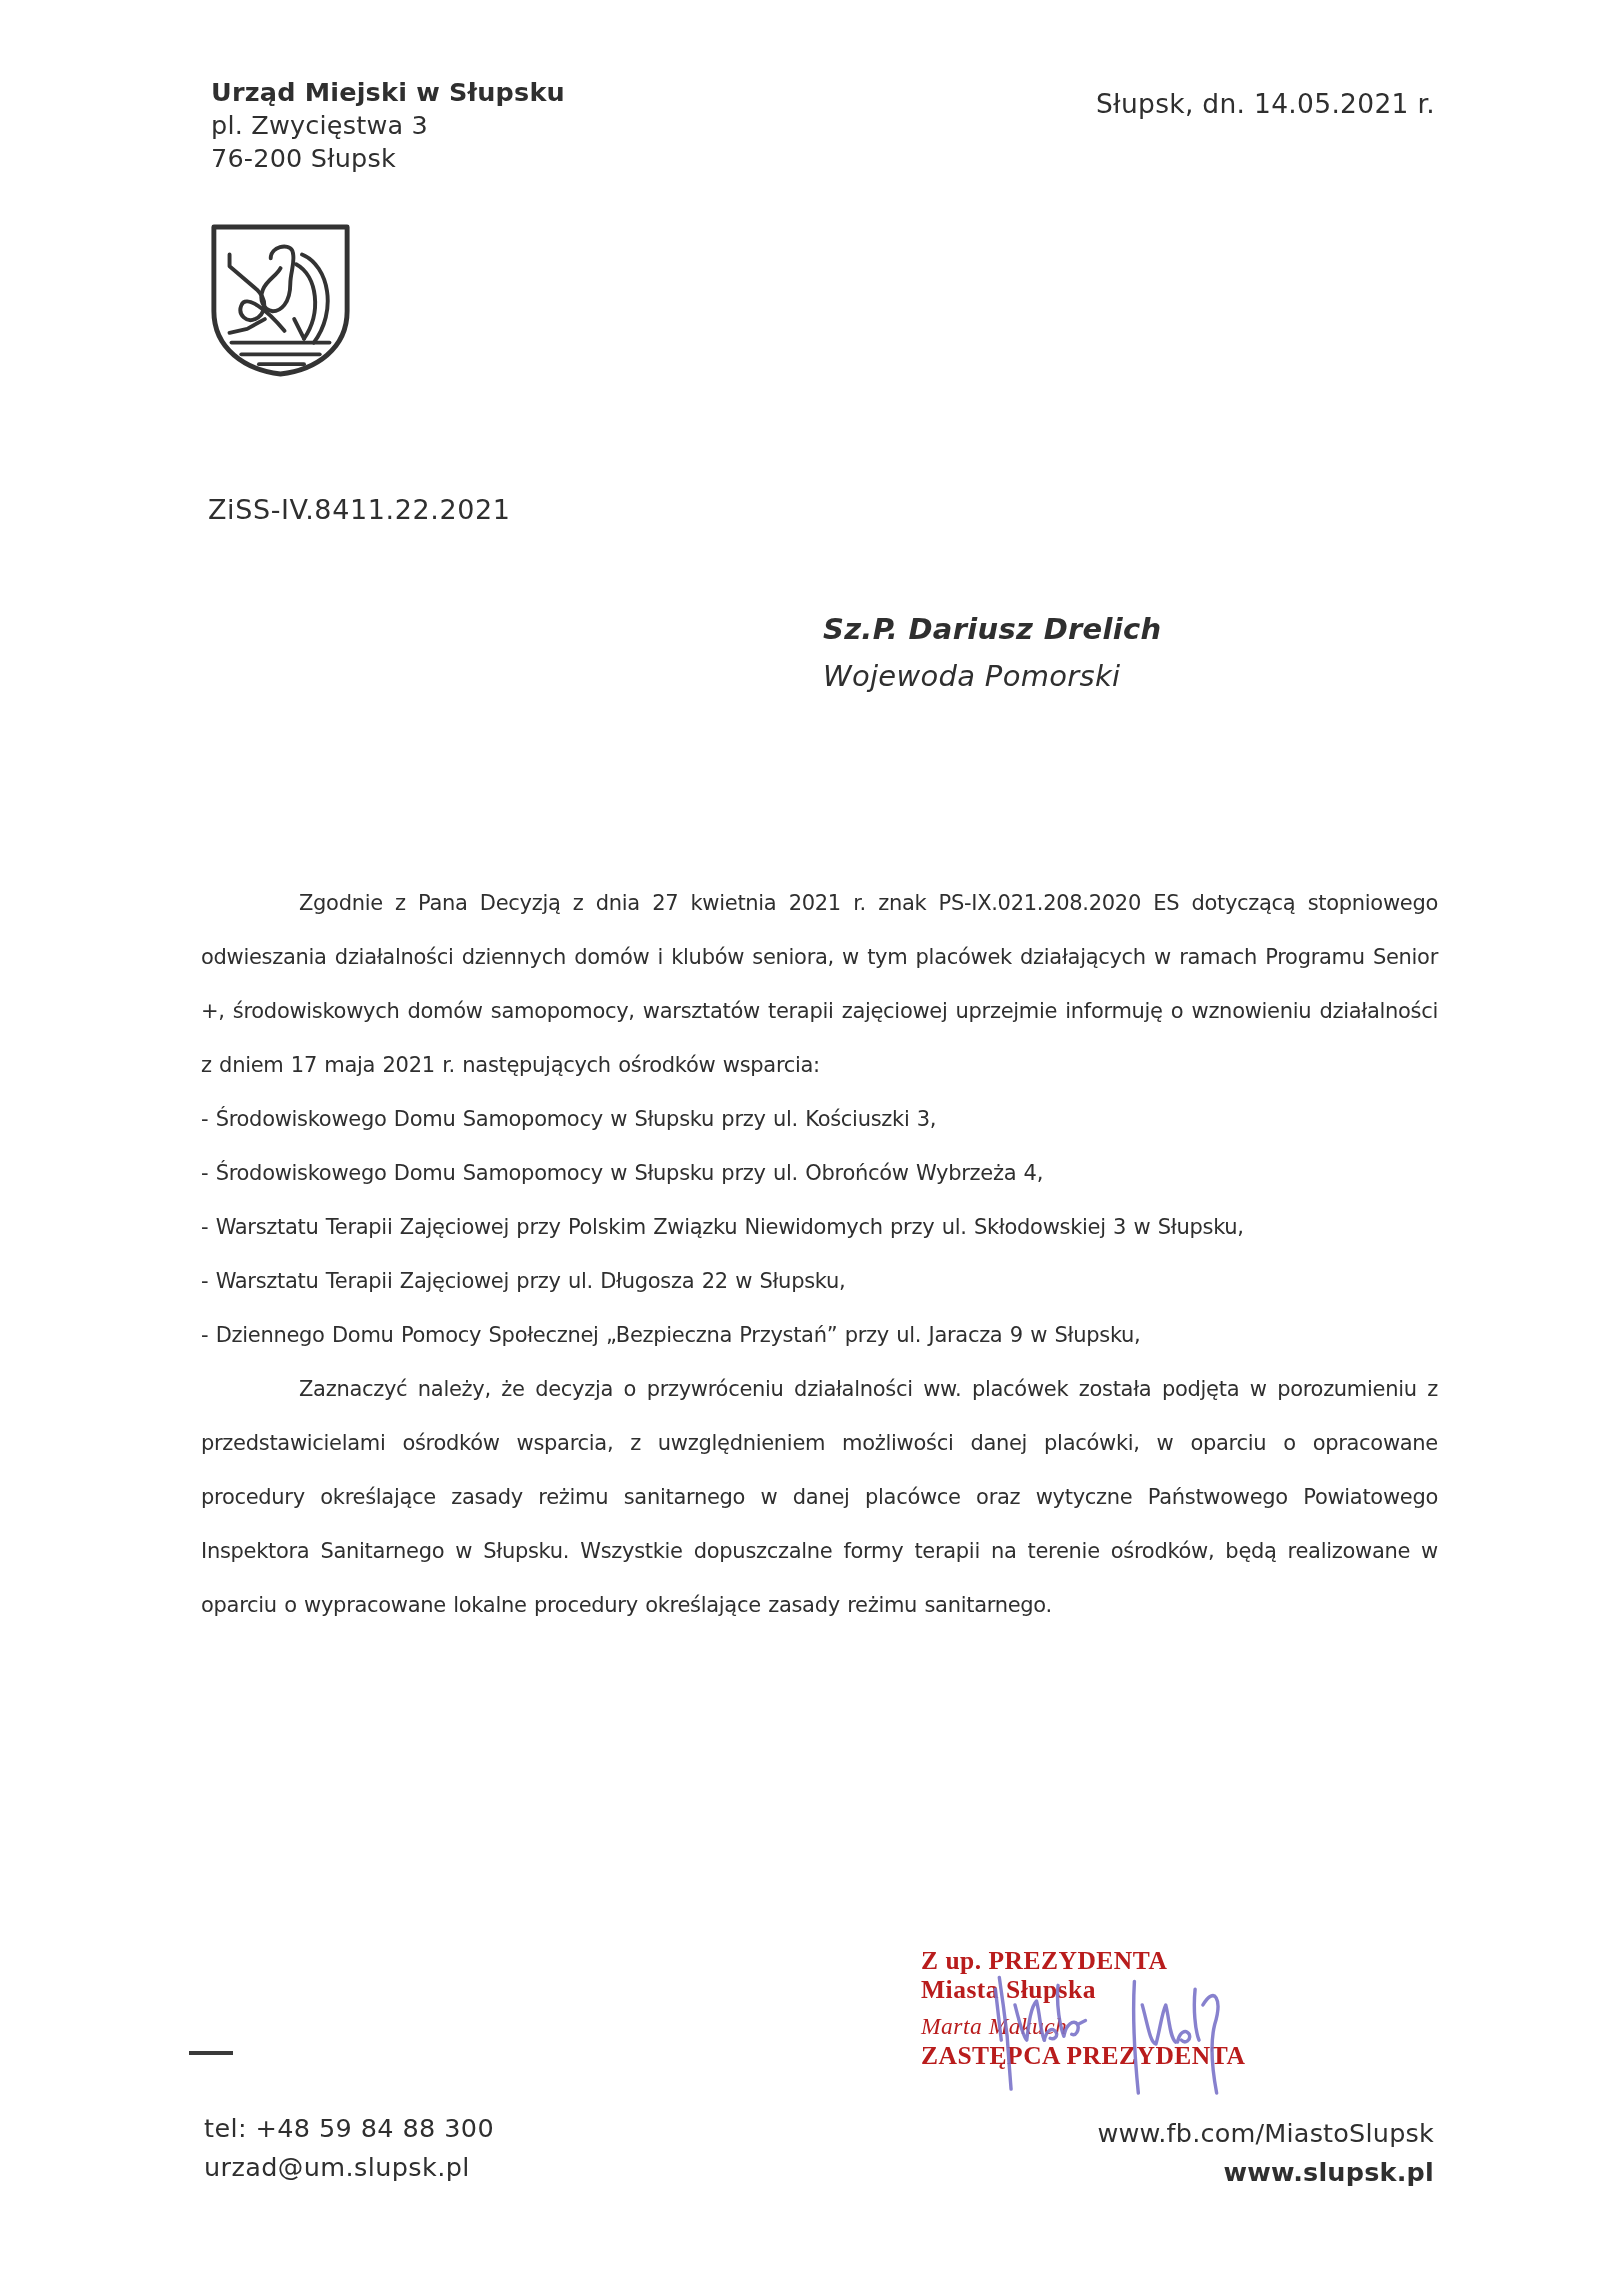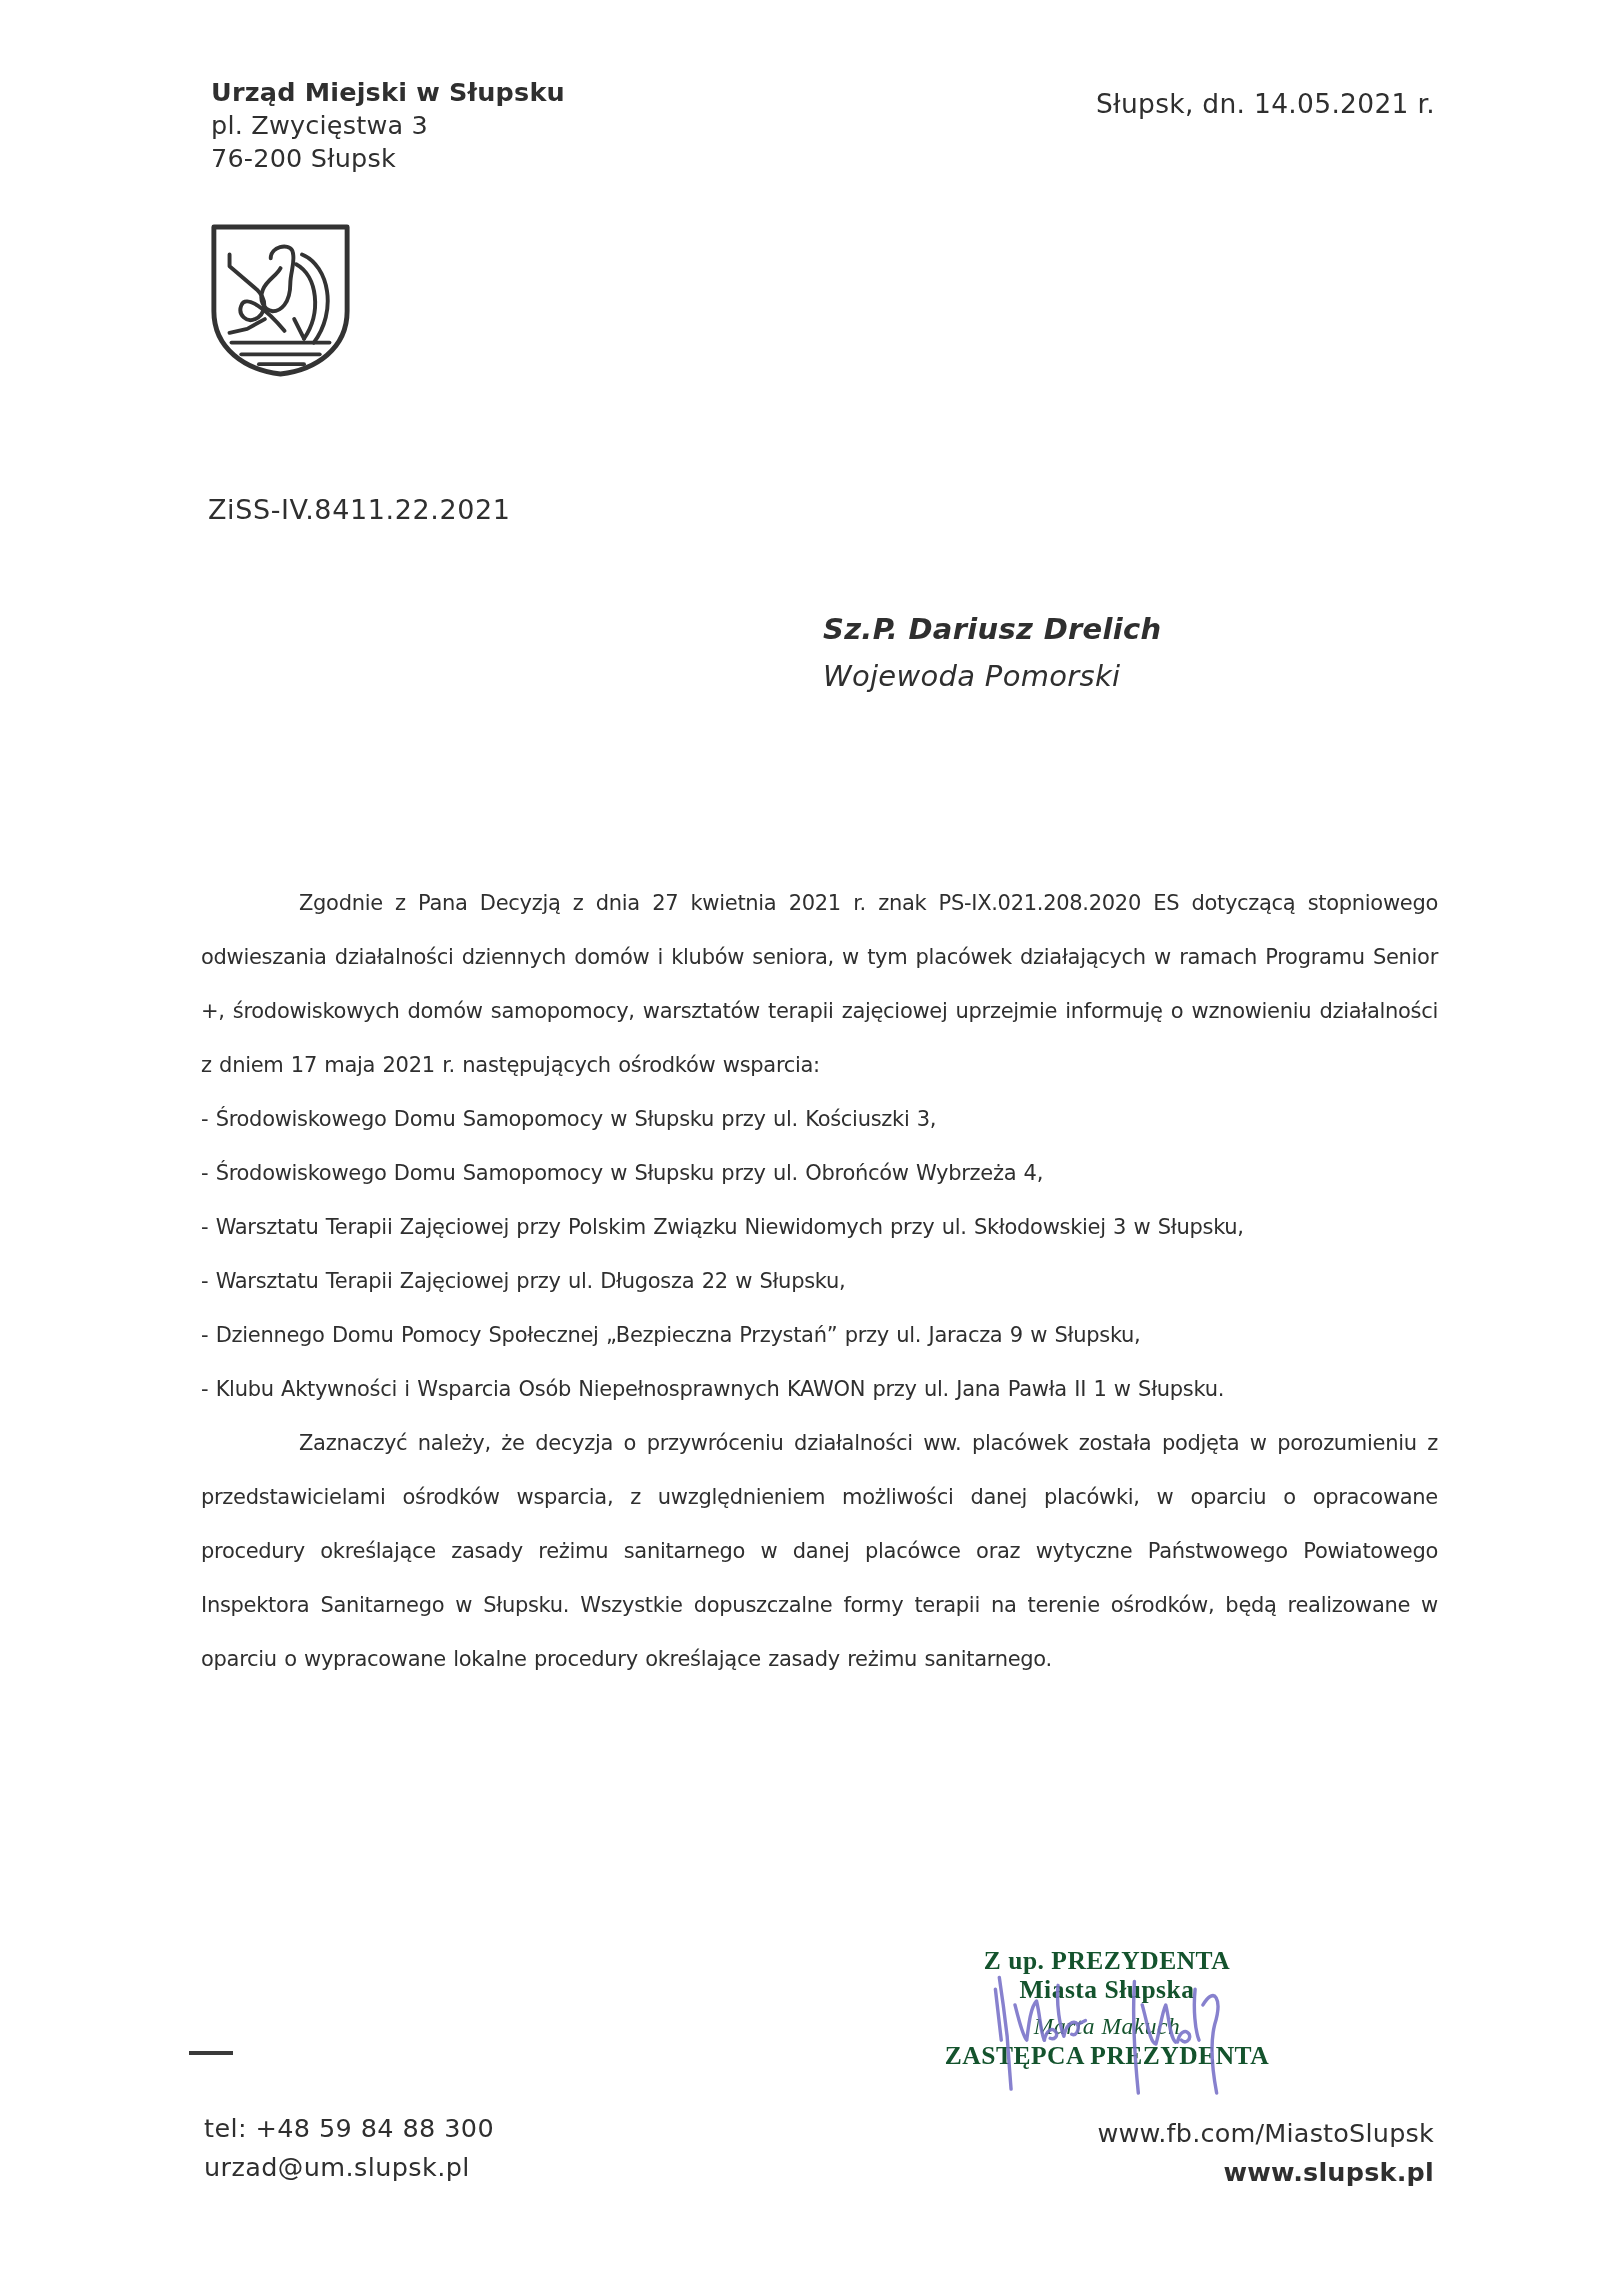--- a/index.html
+++ b/index.html
@@ -69,22 +69,21 @@
   }
 
   
   .stamp {
     left: 921px; top: 1946px;
     width: 372px; height: 147px;
   }
   .stamp-line {
     position: absolute;
     left: 0; width: 372px;
-    text-align: center;
-    color: #14532d;
+    color: #b91c1c;
     font-family: "Liberation Serif", serif;
     font-weight: bold;
     letter-spacing: 0.5px;
   }
   .stamp-l1 { top: 0px; font-size: 25.5px; }
   .stamp-l2 { top: 29px; font-size: 25.5px; }
   .stamp-l3 { top: 67px; font-size: 23.5px; font-style: italic; font-weight: normal; }
   .stamp-l4 { top: 95px; font-size: 25.5px; }
   .signature {
     position: absolute;
@@ -151,21 +150,20 @@
   <div>Wojewoda Pomorski</div>
 </div>
 
 <div class="abs body">
   <p class="para">Zgodnie z Pana Decyzją z dnia 27 kwietnia 2021 r. znak PS-IX.021.208.2020 ES dotyczącą stopniowego odwieszania działalności dziennych domów i klubów seniora, w tym placówek działających w ramach Programu Senior +, środowiskowych domów samopomocy, warsztatów terapii zajęciowej uprzejmie informuję o wznowieniu działalności z dniem 17 maja 2021 r. następujących ośrodków wsparcia:</p>
   <p class="list-item">- Środowiskowego Domu Samopomocy w Słupsku przy ul. Kościuszki 3,</p>
   <p class="list-item">- Środowiskowego Domu Samopomocy w Słupsku przy ul. Obrońców Wybrzeża 4,</p>
   <p class="list-item">- Warsztatu Terapii Zajęciowej przy Polskim Związku Niewidomych przy ul. Skłodowskiej 3 w Słupsku,</p>
   <p class="list-item">- Warsztatu Terapii Zajęciowej przy ul. Długosza 22 w Słupsku,</p>
   <p class="list-item">- Dziennego Domu Pomocy Społecznej „Bezpieczna Przystań” przy ul. Jaracza 9 w Słupsku,</p>
-  <p class="list-item">- Klubu Aktywności i Wsparcia Osób Niepełnosprawnych KAWON przy ul. Jana Pawła II 1 w Słupsku.</p>
   <p class="para">Zaznaczyć należy, że decyzja o przywróceniu działalności ww. placówek została podjęta w porozumieniu z przedstawicielami ośrodków wsparcia, z uwzględnieniem możliwości danej placówki, w oparciu o opracowane procedury określające zasady reżimu sanitarnego w danej placówce oraz wytyczne Państwowego Powiatowego Inspektora Sanitarnego w Słupsku. Wszystkie dopuszczalne formy terapii na terenie ośrodków, będą realizowane w oparciu o wypracowane lokalne procedury określające zasady reżimu sanitarnego.</p>
 </div>
 
 <div class="abs stamp">
   <div class="stamp-line stamp-l1">Z up. PREZYDENTA</div>
   <div class="stamp-line stamp-l2">Miasta Słupska</div>
   <div class="stamp-line stamp-l3">Marta Makuch</div>
   <div class="stamp-line stamp-l4">ZASTĘPCA PREZYDENTA</div>
   <svg class="signature" viewBox="0 0 380 160" fill="none" stroke="#7b74c9" stroke-width="3.5" stroke-linecap="round" stroke-linejoin="round" opacity="0.9">
     <path d="M80 32 L84 60 L88 92 L90 120 L92 146"></path>

